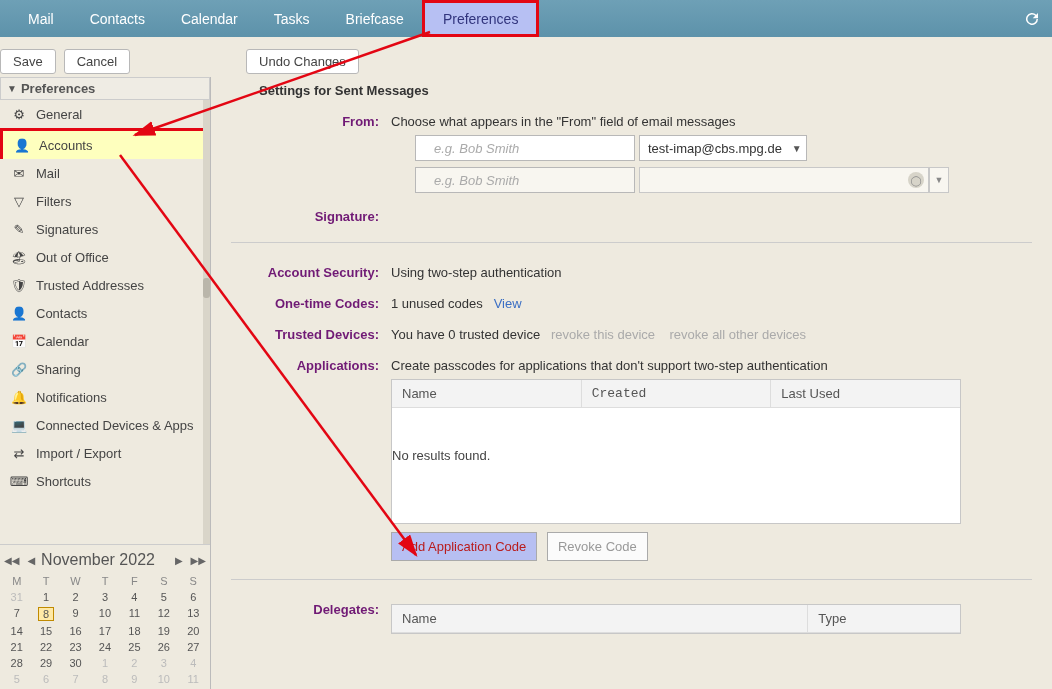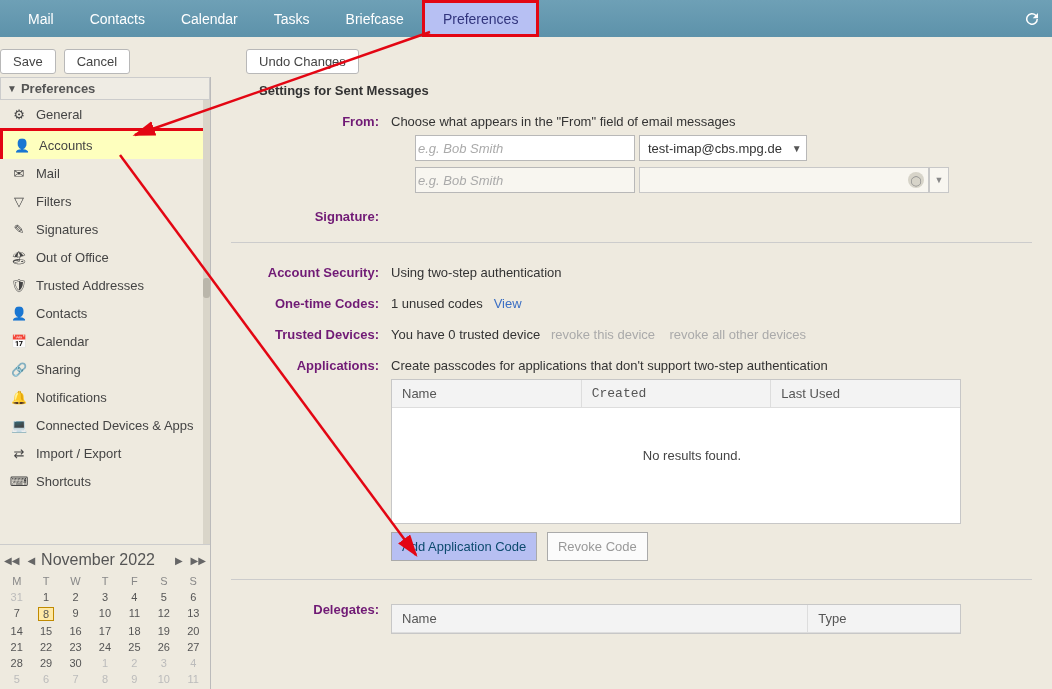--- a/index.html
+++ b/index.html
@@ -42,36 +42,36 @@
   .calgrid .today { }
   .calgrid .today span { border: 1px solid #c08a00; background: #ffe9a6; padding: 0 4px; display:inline-block; min-width:14px;}
 
   
   .content { flex: 1; overflow-y: auto; padding: 0 20px 20px 20px; position: relative; }
   .secheader { font-weight: bold; color: #333; padding: 6px 0; }
   .row { display: flex; align-items: flex-start; padding: 6px 0; }
   .rowlabel { width: 160px; text-align: right; padding-right: 12px; color: #701a75; font-weight: bold; padding-top: 4px; }
   .rowbody { flex: 1; color: #333; }
   .sublabel { padding-top: 4px; }
-  input[type=text].field { border: 1px solid #b8b8b8; padding: 4px 2px; font-size: 13px; height: 26px; background: #fff; color:#333;}
+  input[type=text].field { border: 1px solid #b8b8b8; padding: 4px 18px; font-size: 13px; height: 26px; background: #fff; color:#333;}
   input::placeholder { color: #aaa; font-style: italic; }
   .dropdown { display:inline-flex; align-items:center; border:1px solid #b8b8b8; height:26px; background:#fff; padding: 0 4px 0 8px; margin-left:4px; cursor:pointer; }
   .dropdown .dd-arrow { margin-left: 10px; font-size:10px; color:#555;}
   .hr { border: none; border-top: 1px solid #ccc; margin: 12px 0; height:0; }
   .link { color: #3b6fc4; cursor: pointer; }
   .muted { color: #aaa; }
   .checkbox { margin-right: 6px; vertical-align: middle; }
   .apptable { width: 570px; border: 1px solid #c7c7c7; background: #fff; margin-top: 6px; }
   .apptable .thead { display:flex; background: #f3f3f3; border-bottom:1px solid #ddd; }
   .apptable .thead div { padding: 6px 10px; color:#555; border-right:1px solid #ddd; }
   .apptable .thead div:last-child{ border-right:none;}
-  .apptable .empty { text-align:center; color:#444; padding: 40px 0 60px 0; margin-left: 32px; }
+  .apptable .empty { color:#444; padding: 40px 0 60px 0; }
   .appbtns { margin-top: 8px; }
   .appbtn { display:inline-block; border:1px solid #aaa; background:#f8f8f8; padding:6px 10px; cursor:pointer; color:#444; }
-  .appbtn.primary { background:#b7bff2; color:#0c4a6e; }
+  .appbtn.primary { background:#b7bff2; color:#b91c1c; }
   .appbtn.disabled { color:#999; background:#fbfbfb; }
   .deltable { width: 570px; border:1px solid #c7c7c7; background:#fff; margin-top:6px;}
   .deltable .thead { display:flex; background:#f3f3f3; border-bottom:1px solid #ddd;}
   .deltable .thead div { padding:6px 10px; color:#555; border-right:1px solid #ddd;}
   .deltable .thead div:last-child{border-right:none;}
   .replyarrow { display:inline-flex; border:1px solid #c8c8c8; width:290px; height:26px; background:#f8f6f0; align-items:center; justify-content:flex-end; padding-right:4px; }
   .replyarrow .circle { width:16px; height:16px; border-radius:50%; background:#d7d4c9; display:flex; align-items:center; justify-content:center; font-size:10px; color:#888;}
   .replyarrow-split { border-left:1px solid #c8c8c8; height:26px; width:20px; display:inline-flex; align-items:center; justify-content:center; color:#888; font-size:9px; background:#f8f6f0; border-top:1px solid #c8c8c8; border-right:1px solid #c8c8c8; border-bottom:1px solid #c8c8c8;}
 
   

